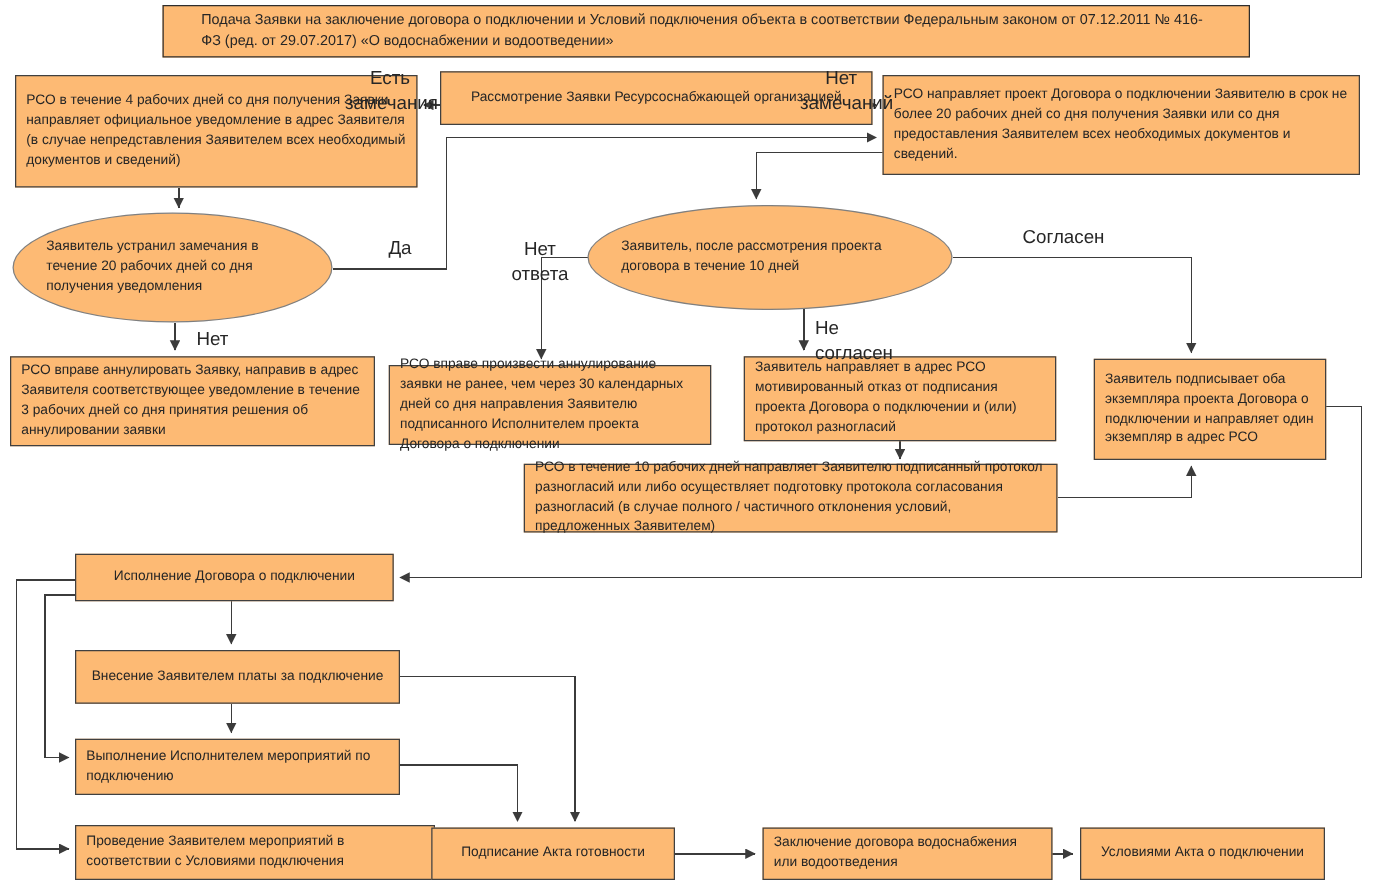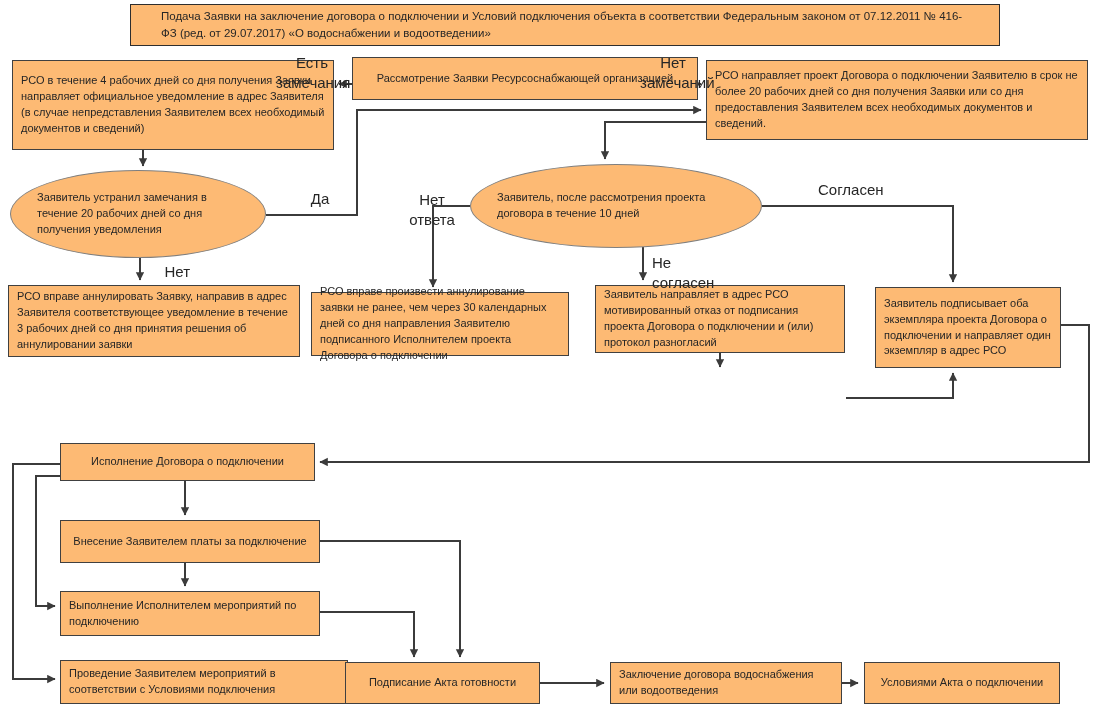--- a/index.html
+++ b/index.html
@@ -67,36 +67,37 @@
   <div class="node ellipse" style="left:470px;top:164px;width:292px;height:84px">Заявитель, после рассмотрения проекта договора в течение 10 дней</div>
 
   <div class="node box" style="left:8px;top:285px;width:292px;height:72px">РСО вправе аннулировать Заявку, направив в адрес Заявителя соответствующее уведомление в течение 3 рабочих дней со дня принятия решения об аннулировании заявки</div>
 
   <div class="node box" style="left:311px;top:292px;width:258px;height:64px">РСО вправе произвести аннулирование заявки не ранее, чем через 30 календарных дней со дня направления Заявителю подписанного Исполнителем проекта Договора о подключении</div>
 
   <div class="node box" style="left:595px;top:285px;width:250px;height:68px">Заявитель направляет в адрес РСО мотивированный отказ от подписания проекта Договора о подключении и (или) протокол разногласий</div>
 
   <div class="node box" style="left:875px;top:287px;width:186px;height:81px">Заявитель подписывает оба экземпляра проекта Договора о подключении и направляет один экземпляр в адрес РСО</div>
 
+  <div class="node box" style="left:419px;top:371px;width:427px;height:55px">РСО в течение 10 рабочих дней направляет Заявителю подписанный протокол разногласий или либо осуществляет подготовку протокола согласования разногласий (в случае полного / частичного отклонения условий, предложенных Заявителем)</div>
 
   <div class="node box" style="left:60px;top:443px;width:255px;height:38px">Исполнение Договора о подключении</div>
 
   <div class="node box" style="left:60px;top:520px;width:260px;height:43px">Внесение Заявителем платы за подключение</div>
 
   <div class="node box" style="left:60px;top:591px;width:260px;height:45px">Выполнение Исполнителем мероприятий по подключению</div>
 
   <div class="node box" style="left:60px;top:660px;width:288px;height:44px">Проведение Заявителем мероприятий в соответствии с Условиями подключения</div>
 
   <div class="node box" style="left:345px;top:662px;width:195px;height:42px">Подписание Акта готовности</div>
 
   <div class="node box" style="left:610px;top:662px;width:232px;height:42px">Заключение договора водоснабжения или водоотведения</div>
 
   <div class="node box" style="left:864px;top:662px;width:196px;height:42px">Условиями Акта о подключении</div>
 
   <div class="lbl" style="left:276px;top:53px;width:72px">Есть замечания</div>
   <div class="lbl" style="left:640px;top:53px;width:66px">Нет замечаний</div>
   <div class="lbl" style="left:300px;top:189px;width:40px">Да</div>
-  <div class="lbl" style="left:150px;top:262px;width:40px;text-align:right">Нет</div>
+  <div class="lbl" style="left:150px;top:262px;width:40px;text-align:center">Нет</div>
   <div class="lbl" style="left:398px;top:190px;width:68px">Нет ответа</div>
   <div class="lbl" style="left:652px;top:253px;width:80px;text-align:left">Не согласен</div>
   <div class="lbl" style="left:818px;top:180px;width:64px">Согласен</div>
 
 </div>
 
 </body></html>

